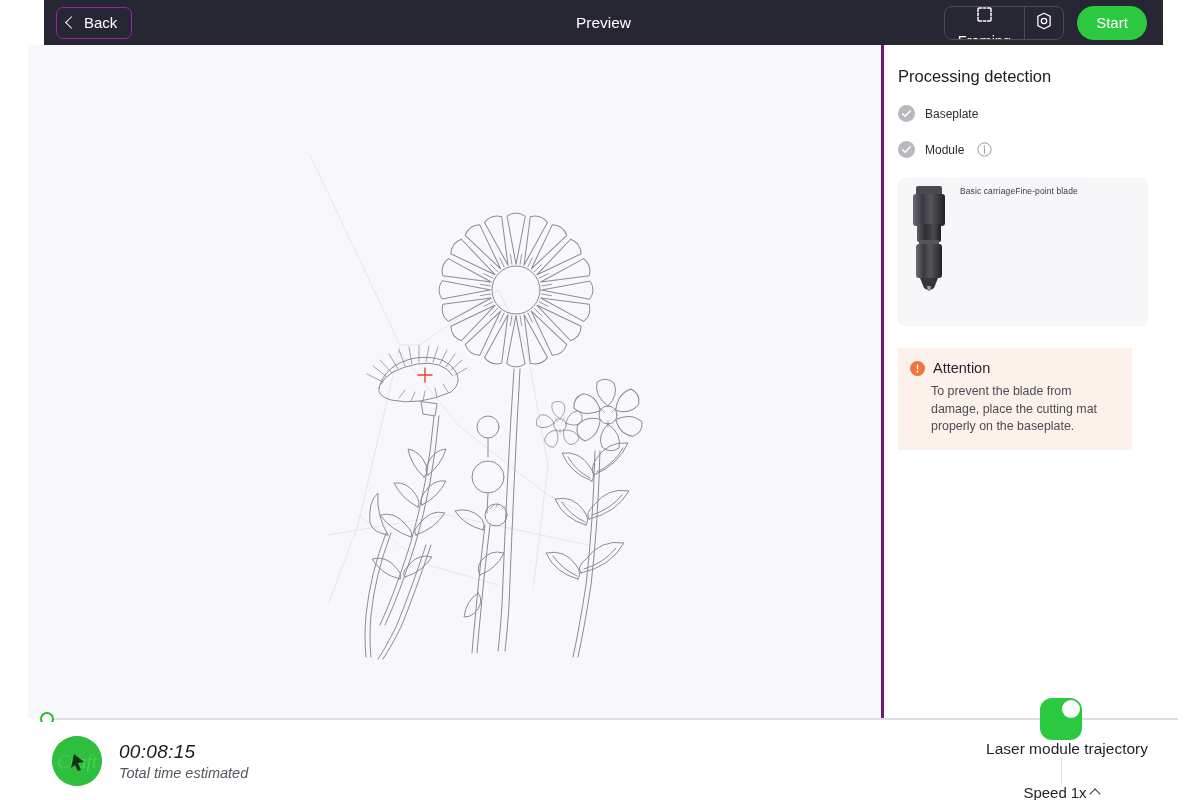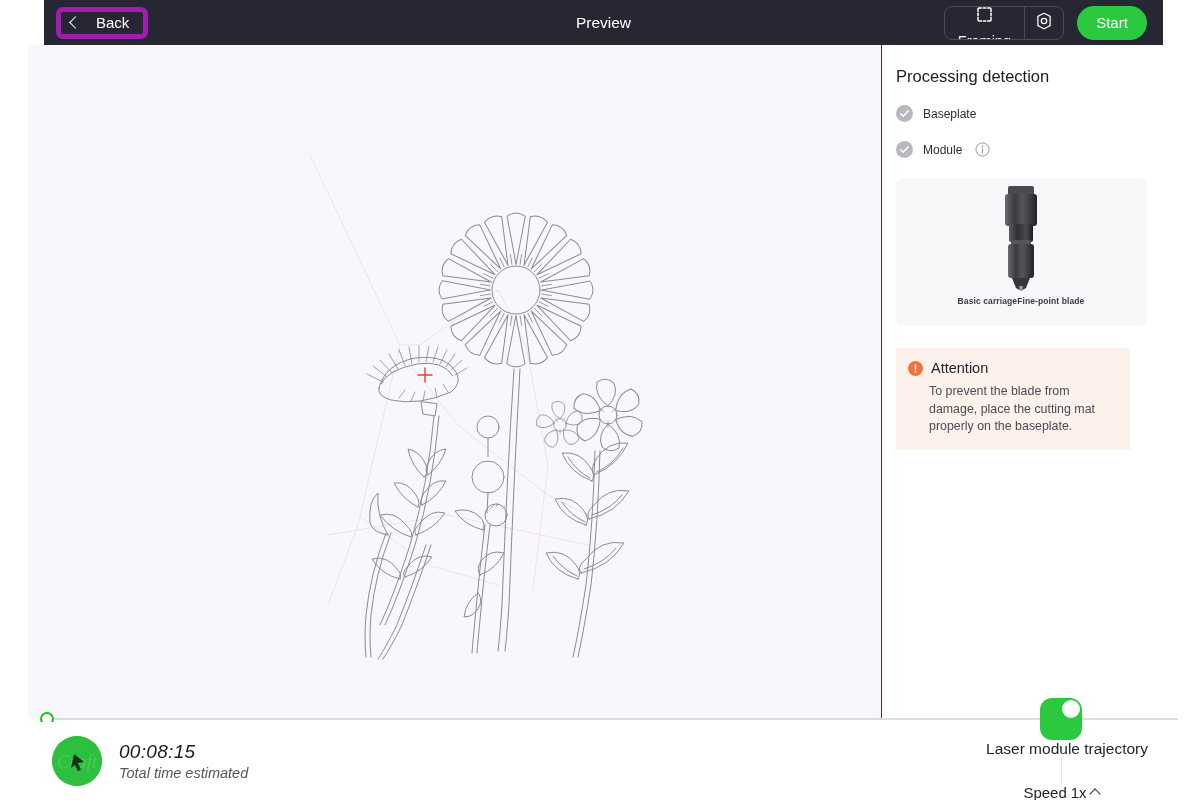--- a/index.html
+++ b/index.html
@@ -11,22 +11,22 @@
   }
   .app { position: relative; width: 1200px; height: 800px; background:#ffffff; }
 
   
   .topbar {
     position: absolute; left: 44px; top: 0; width: 1119px; height: 45px;
     background: #262732; display: flex; align-items: center;
   }
   .back-btn {
     margin-left: 12px; height: 32px; padding: 0 14px 0 10px;
-    border: 5px solid #a21caf; border-radius: 7px;
-    display: flex; align-items: center; gap: 16px;
+    border: 1px solid #a21caf; border-radius: 7px;
+    display: flex; align-items: center; gap: 8px;
     color: #ffffff; font-size: 15px; cursor: pointer; background: transparent;
   }
   .chev-left { width: 9px; height: 9px; border-left: 1.6px solid #ffffff;
     border-bottom: 1.6px solid #ffffff; transform: rotate(45deg); display:block; }
   .topbar-title {
     position: absolute; left: 0; right: 0; text-align: center;
     color: #ffffff; font-size: 15.5px; pointer-events: none;
   }
   .top-right { margin-left: auto; display: flex; align-items: center; gap: 13px; margin-right: 16px; z-index:2;}
   .seg-group {
@@ -47,32 +47,32 @@
   
   .canvas-area {
     position: absolute; left: 28px; top: 45px; width: 852px; height: 673px;
     background: #F8F8FC; overflow: hidden;
   }
   .canvas-svg { position:absolute; left:0; top:0; width:100%; height:100%; }
 
   
   .right-panel {
     position: absolute; left: 881px; top: 45px; width: 319px; height: 673px;
-    background: #ffffff; border-left: 1px solid #701a75; padding: 10px 20px 0 14px;
+    background: #ffffff; border-left: 3px solid #701a75; padding: 10px 20px 0 14px;
   }
   .panel-title { font-size: 16.5px; color: #1b1c22; margin: 12px 0 0 0; }
   .check-row { display: flex; align-items: center; gap: 10px; margin-top: 19px; }
   .check-ico { width: 17px; height: 17px; flex: 0 0 17px; }
   .check-label { font-size: 12px; color: #2c2d35; }
   .info-ico { width: 15px; height: 15px; margin-left: 3px; }
 
   .module-card {
     margin: 20px 0 0 0; width: 250px; height: 148px; background: #F7F7F9;
-    border-radius: 6px; display: flex; flex-direction: column;
-    align-items: center; justify-content: flex-start; padding-top: 6px; font-weight: bold;
+    border-radius: 6px; display: flex; flex-direction: row;
+    justify-content: flex-start; padding-top: 6px;
   }
   .module-img { width: 62px; height: 110px; }
   .module-caption { font-size: 8.5px; color: #3a3b43; margin-top: 2px; letter-spacing: .1px; }
 
   .attention-box {
     margin-top: 22px; width: 234px; background: #FDF1EB; border-radius: 0;
     padding: 12px 14px 14px 12px;
   }
   .att-head { display: flex; align-items: center; gap: 8px; }
   .att-ico { width: 15px; height: 15px; flex:0 0 15px; }

